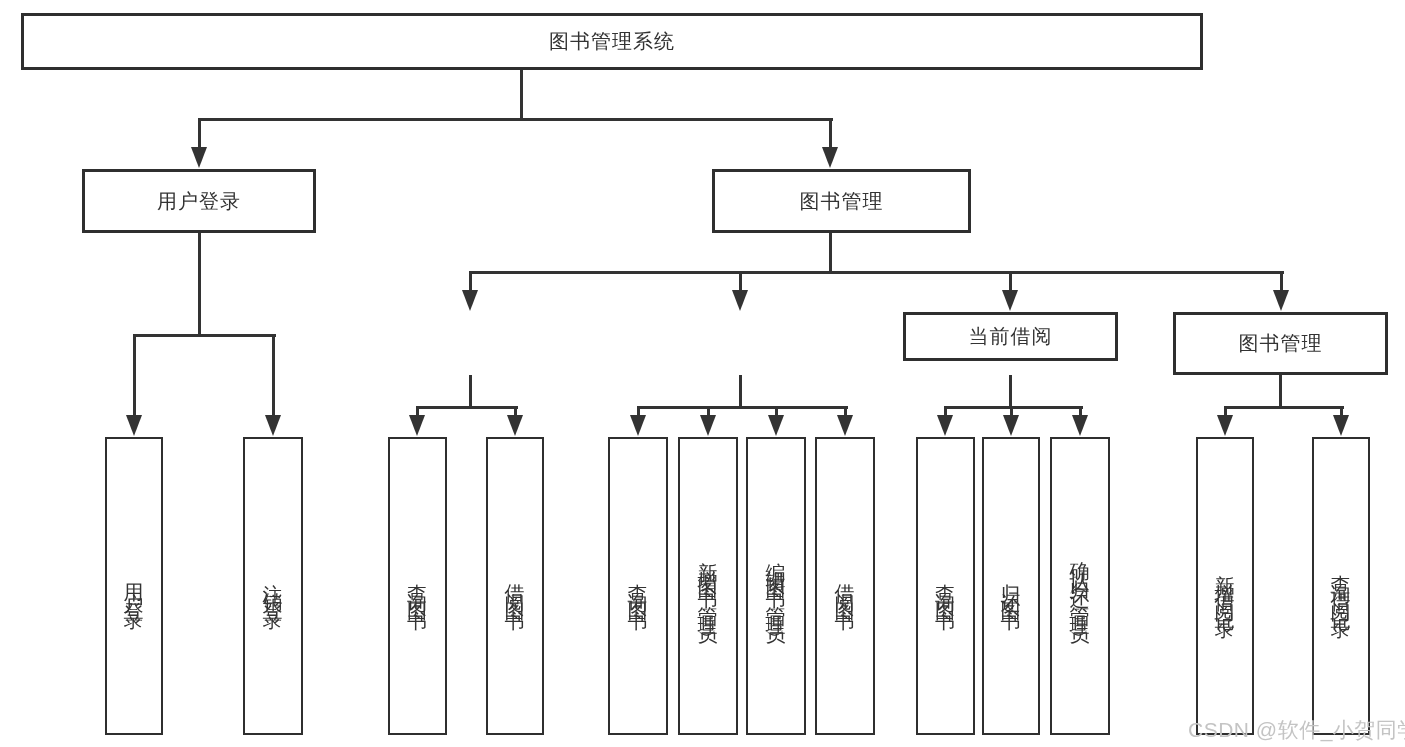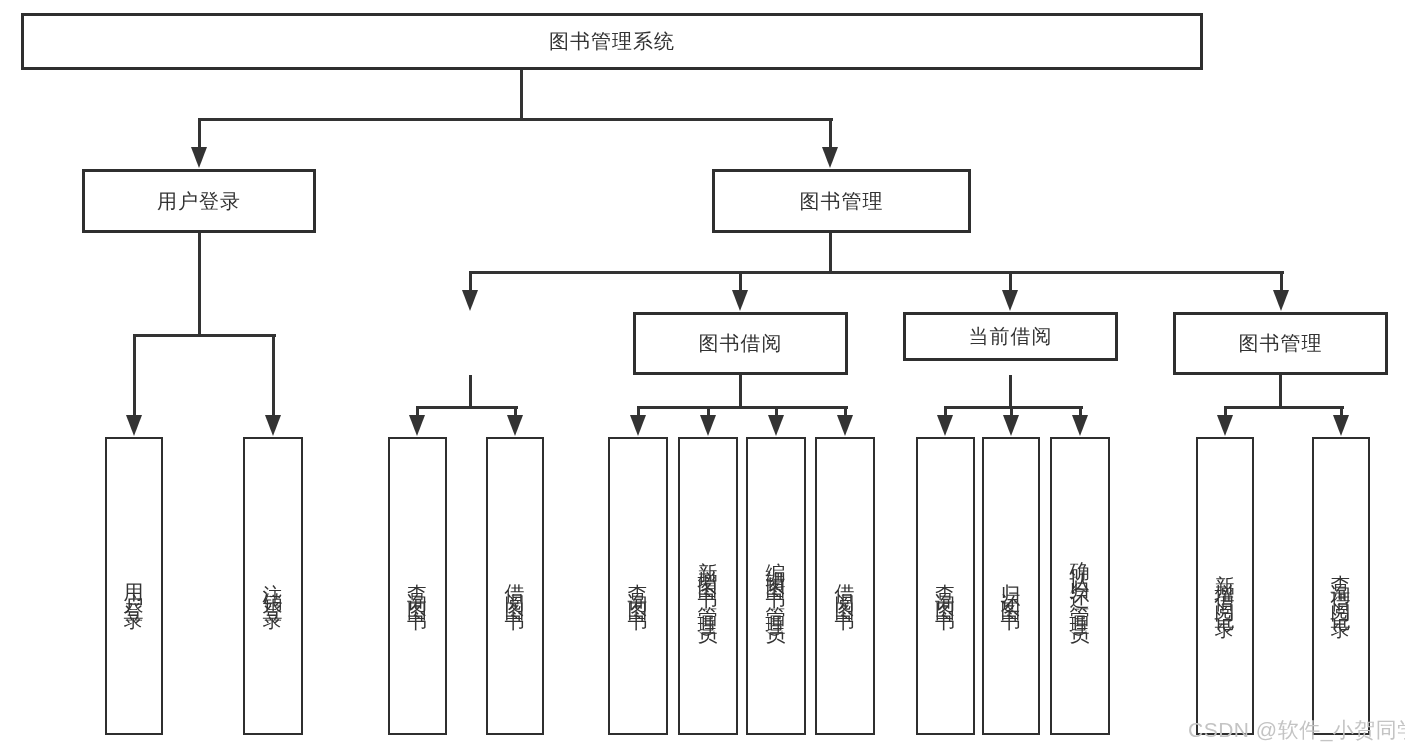--- a/index.html
+++ b/index.html
@@ -63,23 +63,20 @@
     <span>图书管理系统</span>
   </div>
 
   <div class="box hbox" style="left:82px; top:169px; width:234px; height:64px;">
     <span>用户登录</span>
   </div>
   <div class="box hbox" style="left:712px; top:169px; width:259px; height:64px;">
     <span>图书管理</span>
   </div>
 
-  <div class="box hbox" style="left:633px; top:312px; width:215px; height:63px;">
-    <span>图书借阅</span>
-  </div>
   <div class="box hbox" style="left:903px; top:312px; width:215px; height:49px;">
     <span>当前借阅</span>
   </div>
   <div class="box hbox" style="left:1173px; top:312px; width:215px; height:63px;">
     <span>图书管理</span>
   </div>
 
   <div class="box leaf" style="left:105px; top:437px; width:58px; height:298px;">
     <span class="vtext">用户登录</span>
   </div>

